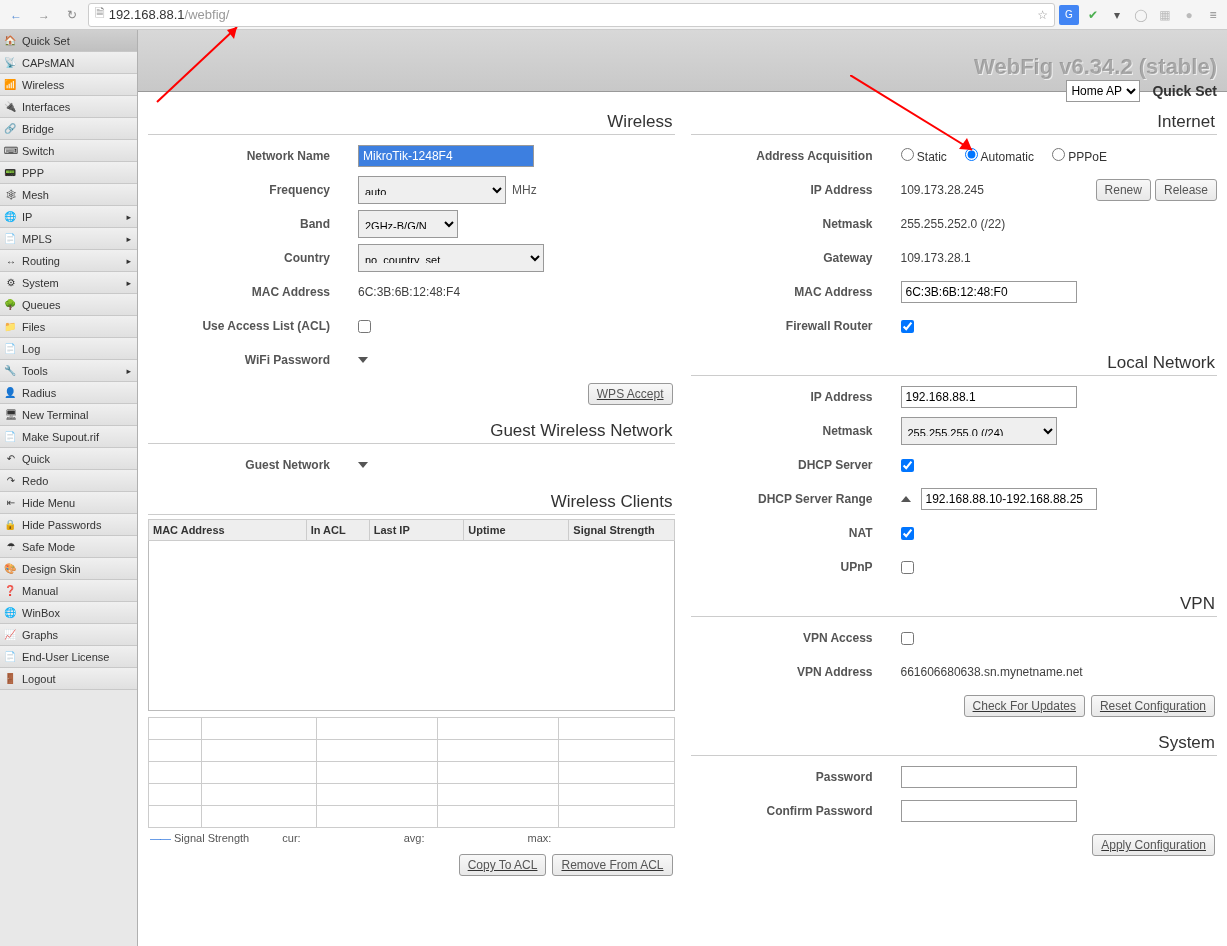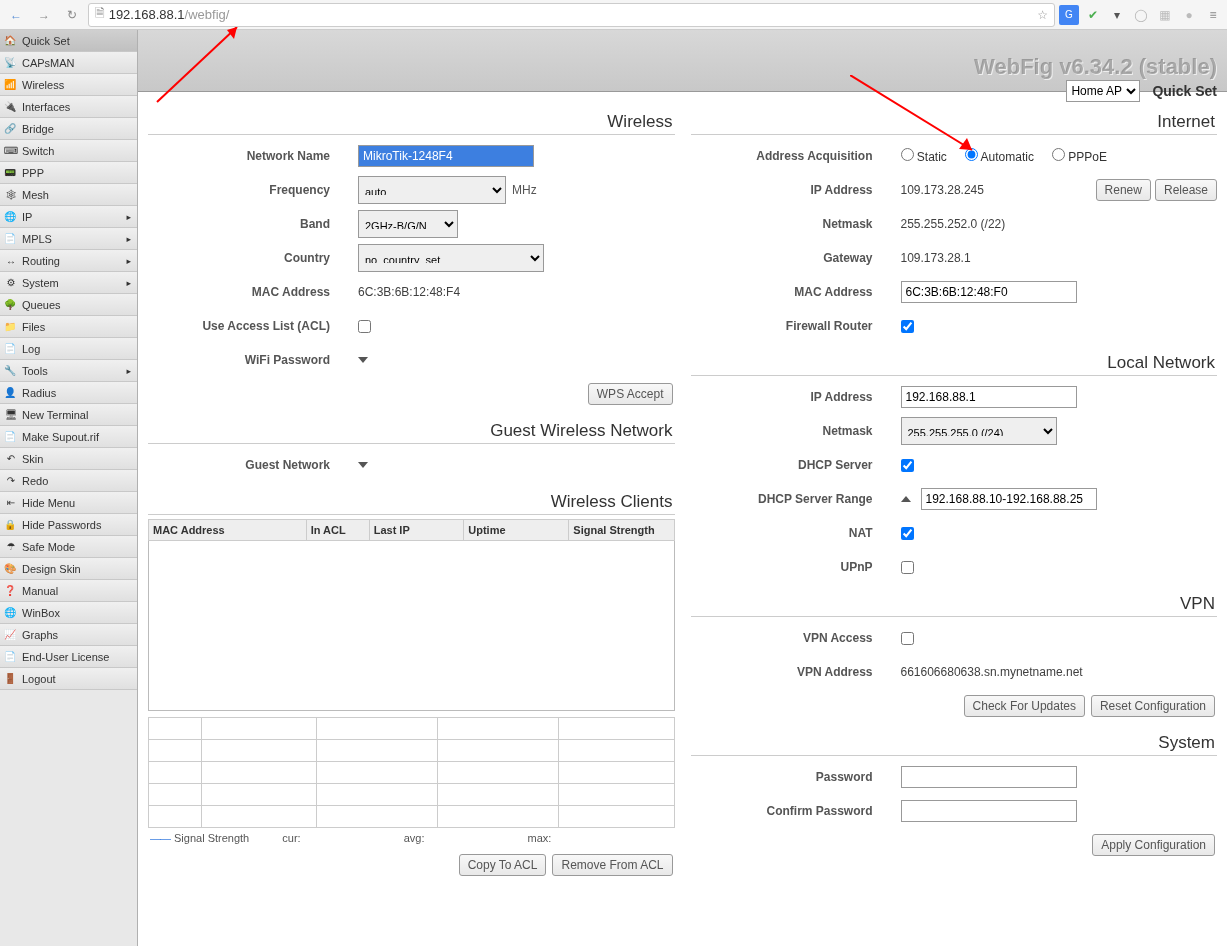--- a/index.html
+++ b/index.html
@@ -34,21 +34,21 @@
 .section-title { text-align: right; font-size: 17px; color: #333; border-bottom: 1px solid #ccc; padding: 10px 2px 2px 0; margin-bottom: 4px; }
 .row { display: flex; align-items: center; min-height: 34px; }
 .row .label { width: 210px; text-align: right; padding-right: 28px; font-weight: bold; color: #555; }
 .row .field { flex: 1; display: flex; align-items: center; gap: 4px; }
 .row input[type=text], .row input[type=password] { width: 176px; height: 22px; border: 1px solid #999; padding: 0 4px; font-size: 12px; }
 .row select { height: 28px; border: 1px solid #999; font-size: 11px; padding: 8px 2px; }
 .row .suffix { font-size: 12px; color: #555; margin-left: 2px; }
 .row .value { color: #404040; }
 .row .radio-group label { margin-right: 14px; }
 .btn { background: linear-gradient(#f8f8f8,#e8e8e8); border: 1px solid #999; border-radius: 3px; padding: 3px 8px; cursor: pointer; font-size: 12px; color: #555; }
-.btn-row-right { display: flex; justify-content: flex-end; gap: 6px; padding: 6px 2px; }
+.btn-row-right { display: flex; justify-content: flex-end; gap: 6px; padding: 6px 2px; text-decoration: underline; }
 .sel-highlight { background: #3d7fe0; color: #fff; }
 
 table.clients { width: 100%; border-collapse: collapse; border: 1px solid #bbb; }
 table.clients th { background: #eee; border: 1px solid #ccc; padding: 4px; font-size: 11px; text-align: left; }
 .empty-area { height: 170px; border: 1px solid #bbb; border-top: none; }
 .empty-grid { width: 100%; border-collapse: collapse; border: 1px solid #ccc; margin-top: 6px; }
 .empty-grid td { border: 1px solid #ccc; height: 22px; }
 .legend { font-size: 11px; color: #555; padding: 4px 2px; }
 .legend .dash { color: #3d7fe0; letter-spacing: -1px; margin-right: 4px; }
 .tri { display: inline-block; width: 0; height: 0; vertical-align: middle; }
@@ -170,21 +170,21 @@
       <div class="sidebar-item">
         <span class="sicon">🖥</span>
         <span>New Terminal</span>
       </div>
       <div class="sidebar-item">
         <span class="sicon">📄</span>
         <span>Make Supout.rif</span>
       </div>
       <div class="sidebar-item">
         <span class="sicon">↶</span>
-        <span>Skin</span>
+        <span>Quick</span>
       </div>
       <div class="sidebar-item">
         <span class="sicon">↷</span>
         <span>Redo</span>
       </div>
       <div class="sidebar-item">
         <span class="sicon">⇤</span>
         <span>Hide Menu</span>
       </div>
       <div class="sidebar-item">

